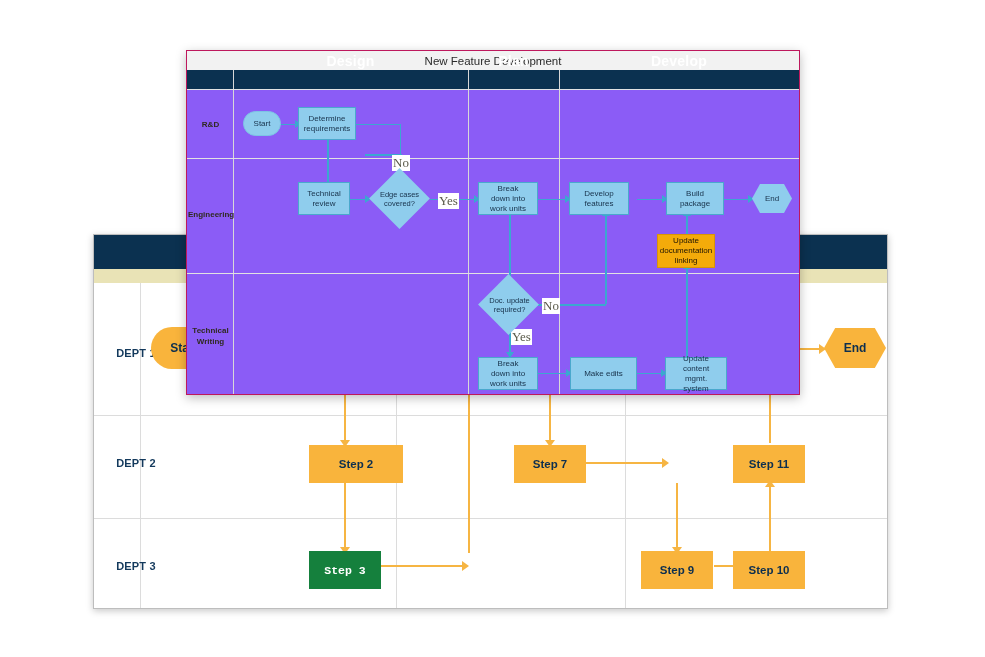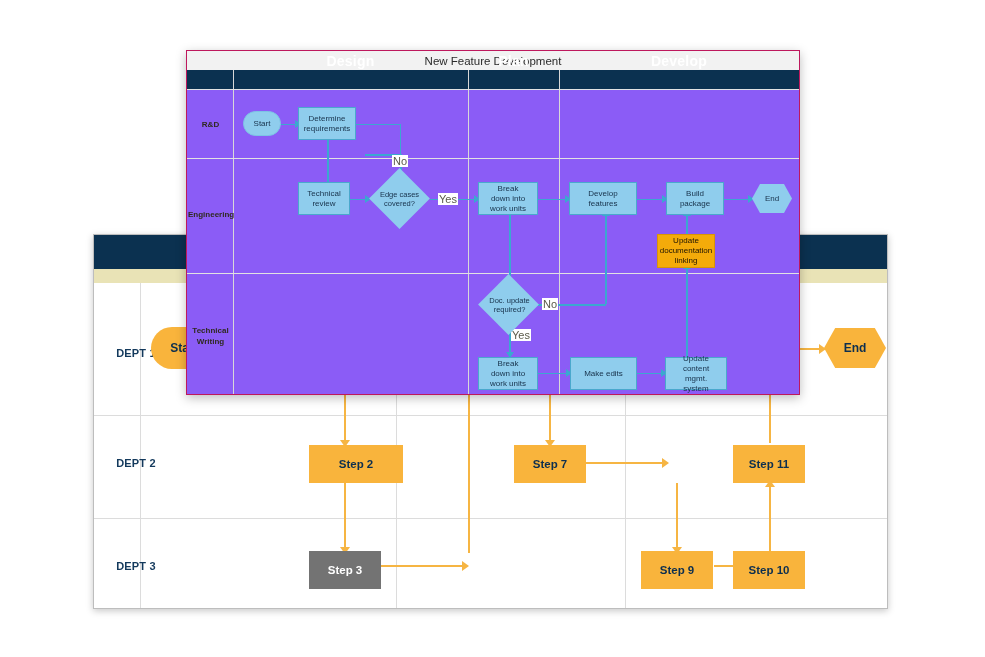--- a/index.html
+++ b/index.html
@@ -72,22 +72,23 @@
     background: #f9b43c;
     color: #0d2f4f;
     font-size: 11.5px;
     font-weight: bold;
     display: flex;
     align-items: center;
     justify-content: center;
     box-sizing: border-box;
   }
   .bg-box.red {
-    background: #737373;
+    background: #15803d;
     color: #ffffff;
+    font-family: Liberation Mono, monospace;
   }
   .bg-hex {
     position: absolute;
     background: #f9b43c;
     color: #0d2f4f;
     font-size: 12px;
     font-weight: bold;
     display: flex;
     align-items: center;
     justify-content: center;
@@ -247,25 +248,26 @@
     border-left: 4px solid transparent; border-right: 4px solid transparent;
     border-bottom: 6px solid #3ba8d0; }
   .barrow-r { position: absolute; width: 0; height: 0;
     border-top: 4px solid transparent; border-bottom: 4px solid transparent;
     border-left: 6px solid #3ba8d0; }
   .barrow-l { position: absolute; width: 0; height: 0;
     border-top: 4px solid transparent; border-bottom: 4px solid transparent;
     border-right: 6px solid #3ba8d0; }
   .edge-label {
     position: absolute;
-    font-size: 11px;
+    font-size: 13px;
     color: #5a5a4a;
     background: #ffffff;
     padding: 0 1px;
     white-space: nowrap;
+    font-family: Liberation Serif, serif;
   }
 </style>
 </head>
 <body>
 
 <div id="stage">
 
   <div id="bg-diagram">
 
     <div id="bg-header-navy"></div>
@@ -434,21 +436,21 @@
       </div>
     </div>
 
     <div class="fg-box" style="left:291px; top:131px; width:60px; height:33px;">
       <div>
         <span>Break down into</span><br>
         <span>work units</span>
       </div>
     </div>
 
-    <div class="fg-box" style="left:382px; top:131px; width:68px; height:33px;">Develop features</div>
+    <div class="fg-box" style="left:382px; top:131px; width:60px; height:33px;">Develop features</div>
 
     <div class="fg-box" style="left:479px; top:131px; width:58px; height:33px;">Build package</div>
 
     <div class="fg-hex" style="left:565px; top:133px; width:40px; height:29px;">End</div>
 
     <div class="fg-box orange" style="left:470px; top:183px; width:58px; height:34px;">
       <div>
         <span>Update</span><br>
         <span>documentation</span><br>
         <span>linking</span>

